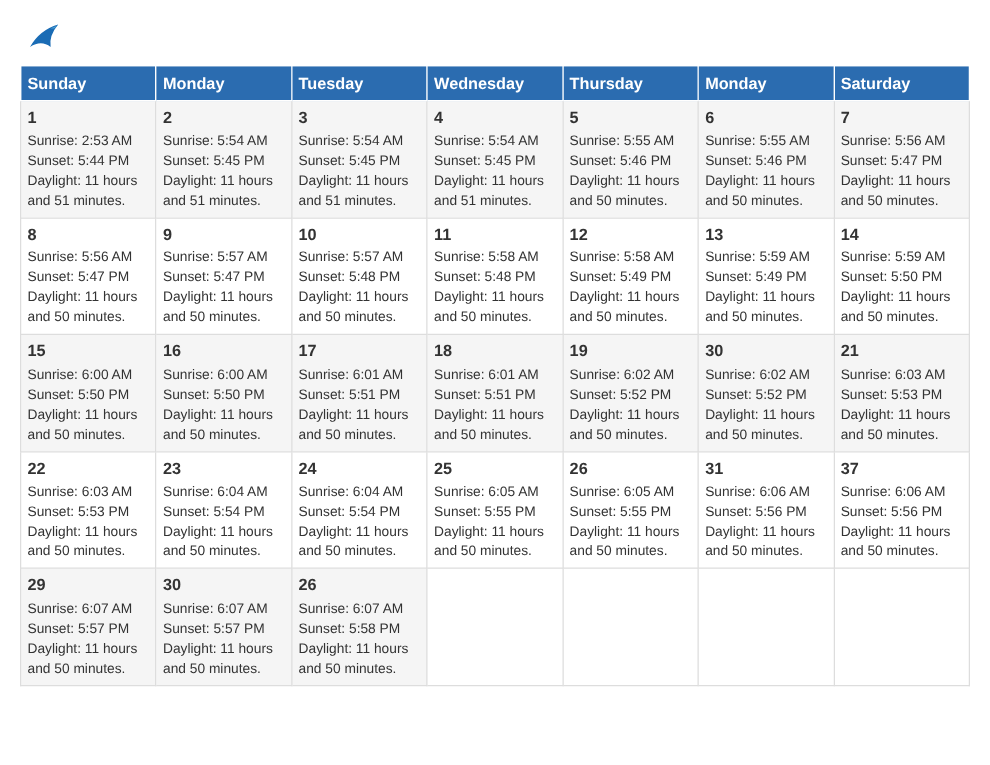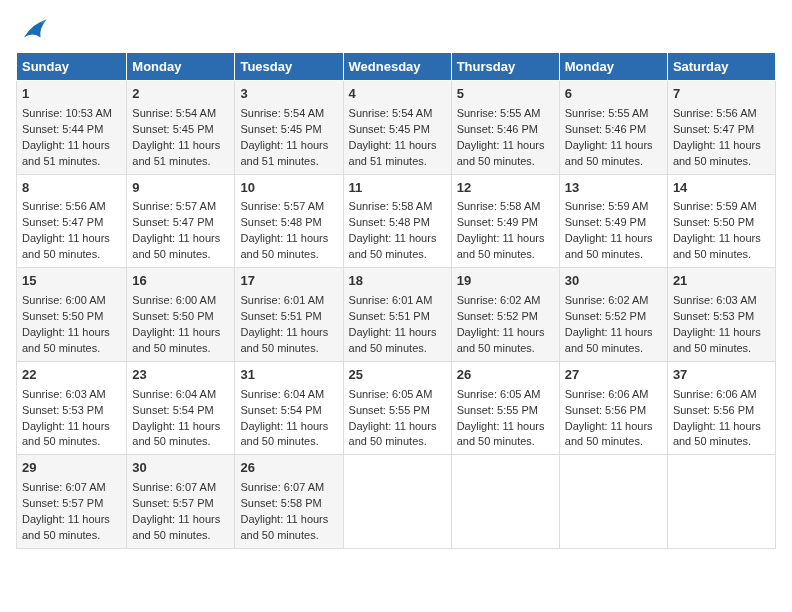--- a/index.html
+++ b/index.html
@@ -112,21 +112,21 @@
         <th>Monday</th>
         <th>Tuesday</th>
         <th>Wednesday</th>
         <th>Thursday</th>
         <th>Monday</th>
         <th>Saturday</th>
       </tr>
   </thead>
   <tbody id="calendar-body">
       <tr>
-        <td><span class="day-num">1</span><span>Sunrise: 10:53 AM</span><br><span>Sunset: 5:44 PM</span><br><span>Daylight: 11 hours<br>and 51 minutes.</span></td>
+        <td><span class="day-num">1</span><span>Sunrise: 2:53 AM</span><br><span>Sunset: 5:44 PM</span><br><span>Daylight: 11 hours<br>and 51 minutes.</span></td>
         <td><span class="day-num">2</span><span>Sunrise: 5:54 AM</span><br><span>Sunset: 5:45 PM</span><br><span>Daylight: 11 hours<br>and 51 minutes.</span></td>
         <td><span class="day-num">3</span><span>Sunrise: 5:54 AM</span><br><span>Sunset: 5:45 PM</span><br><span>Daylight: 11 hours<br>and 51 minutes.</span></td>
         <td><span class="day-num">4</span><span>Sunrise: 5:54 AM</span><br><span>Sunset: 5:45 PM</span><br><span>Daylight: 11 hours<br>and 51 minutes.</span></td>
         <td><span class="day-num">5</span><span>Sunrise: 5:55 AM</span><br><span>Sunset: 5:46 PM</span><br><span>Daylight: 11 hours<br>and 50 minutes.</span></td>
         <td><span class="day-num">6</span><span>Sunrise: 5:55 AM</span><br><span>Sunset: 5:46 PM</span><br><span>Daylight: 11 hours<br>and 50 minutes.</span></td>
         <td><span class="day-num">7</span><span>Sunrise: 5:56 AM</span><br><span>Sunset: 5:47 PM</span><br><span>Daylight: 11 hours<br>and 50 minutes.</span></td>
       </tr>
       <tr>
         <td><span class="day-num">8</span><span>Sunrise: 5:56 AM</span><br><span>Sunset: 5:47 PM</span><br><span>Daylight: 11 hours<br>and 50 minutes.</span></td>
         <td><span class="day-num">9</span><span>Sunrise: 5:57 AM</span><br><span>Sunset: 5:47 PM</span><br><span>Daylight: 11 hours<br>and 50 minutes.</span></td>
@@ -141,24 +141,24 @@
         <td><span class="day-num">16</span><span>Sunrise: 6:00 AM</span><br><span>Sunset: 5:50 PM</span><br><span>Daylight: 11 hours<br>and 50 minutes.</span></td>
         <td><span class="day-num">17</span><span>Sunrise: 6:01 AM</span><br><span>Sunset: 5:51 PM</span><br><span>Daylight: 11 hours<br>and 50 minutes.</span></td>
         <td><span class="day-num">18</span><span>Sunrise: 6:01 AM</span><br><span>Sunset: 5:51 PM</span><br><span>Daylight: 11 hours<br>and 50 minutes.</span></td>
         <td><span class="day-num">19</span><span>Sunrise: 6:02 AM</span><br><span>Sunset: 5:52 PM</span><br><span>Daylight: 11 hours<br>and 50 minutes.</span></td>
         <td><span class="day-num">30</span><span>Sunrise: 6:02 AM</span><br><span>Sunset: 5:52 PM</span><br><span>Daylight: 11 hours<br>and 50 minutes.</span></td>
         <td><span class="day-num">21</span><span>Sunrise: 6:03 AM</span><br><span>Sunset: 5:53 PM</span><br><span>Daylight: 11 hours<br>and 50 minutes.</span></td>
       </tr>
       <tr>
         <td><span class="day-num">22</span><span>Sunrise: 6:03 AM</span><br><span>Sunset: 5:53 PM</span><br><span>Daylight: 11 hours<br>and 50 minutes.</span></td>
         <td><span class="day-num">23</span><span>Sunrise: 6:04 AM</span><br><span>Sunset: 5:54 PM</span><br><span>Daylight: 11 hours<br>and 50 minutes.</span></td>
-        <td><span class="day-num">31</span><span>Sunrise: 6:04 AM</span><br><span>Sunset: 5:54 PM</span><br><span>Daylight: 11 hours<br>and 50 minutes.</span></td>
+        <td><span class="day-num">24</span><span>Sunrise: 6:04 AM</span><br><span>Sunset: 5:54 PM</span><br><span>Daylight: 11 hours<br>and 50 minutes.</span></td>
         <td><span class="day-num">25</span><span>Sunrise: 6:05 AM</span><br><span>Sunset: 5:55 PM</span><br><span>Daylight: 11 hours<br>and 50 minutes.</span></td>
         <td><span class="day-num">26</span><span>Sunrise: 6:05 AM</span><br><span>Sunset: 5:55 PM</span><br><span>Daylight: 11 hours<br>and 50 minutes.</span></td>
-        <td><span class="day-num">27</span><span>Sunrise: 6:06 AM</span><br><span>Sunset: 5:56 PM</span><br><span>Daylight: 11 hours<br>and 50 minutes.</span></td>
+        <td><span class="day-num">31</span><span>Sunrise: 6:06 AM</span><br><span>Sunset: 5:56 PM</span><br><span>Daylight: 11 hours<br>and 50 minutes.</span></td>
         <td><span class="day-num">37</span><span>Sunrise: 6:06 AM</span><br><span>Sunset: 5:56 PM</span><br><span>Daylight: 11 hours<br>and 50 minutes.</span></td>
       </tr>
       <tr>
         <td><span class="day-num">29</span><span>Sunrise: 6:07 AM</span><br><span>Sunset: 5:57 PM</span><br><span>Daylight: 11 hours<br>and 50 minutes.</span></td>
         <td><span class="day-num">30</span><span>Sunrise: 6:07 AM</span><br><span>Sunset: 5:57 PM</span><br><span>Daylight: 11 hours<br>and 50 minutes.</span></td>
         <td><span class="day-num">26</span><span>Sunrise: 6:07 AM</span><br><span>Sunset: 5:58 PM</span><br><span>Daylight: 11 hours<br>and 50 minutes.</span></td>
         <td class="empty-cell"></td>
         <td class="empty-cell"></td>
         <td class="empty-cell"></td>
         <td class="empty-cell"></td>

